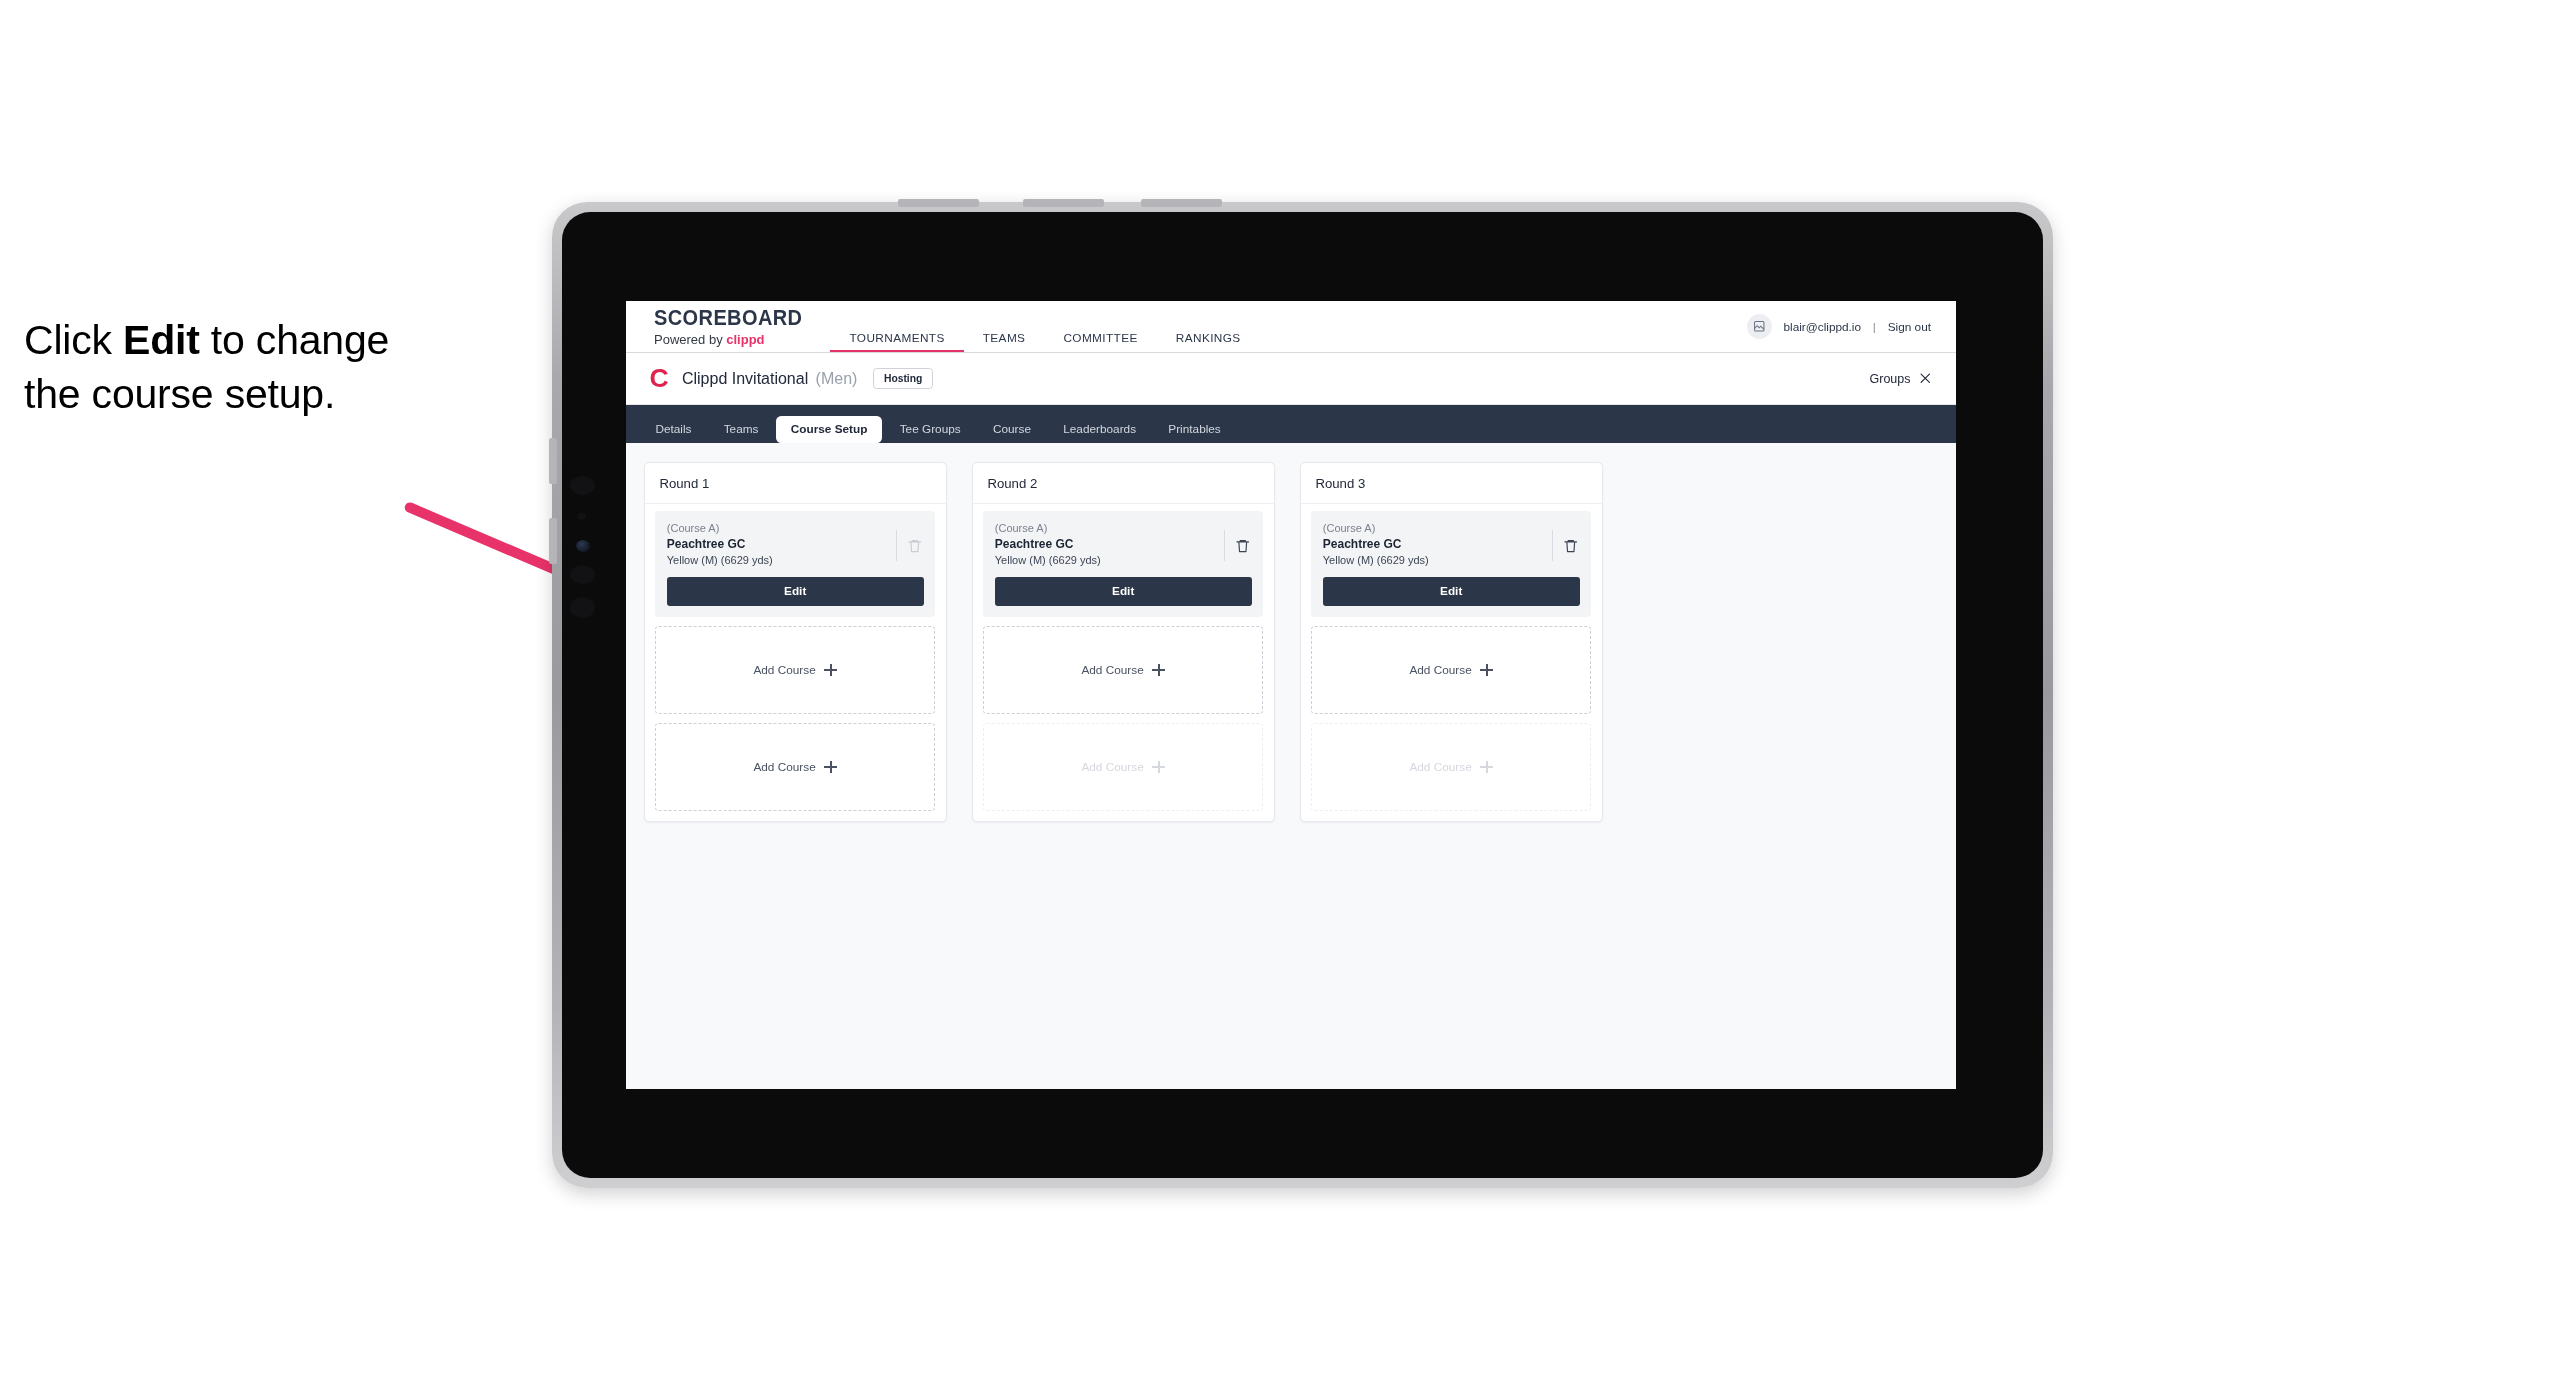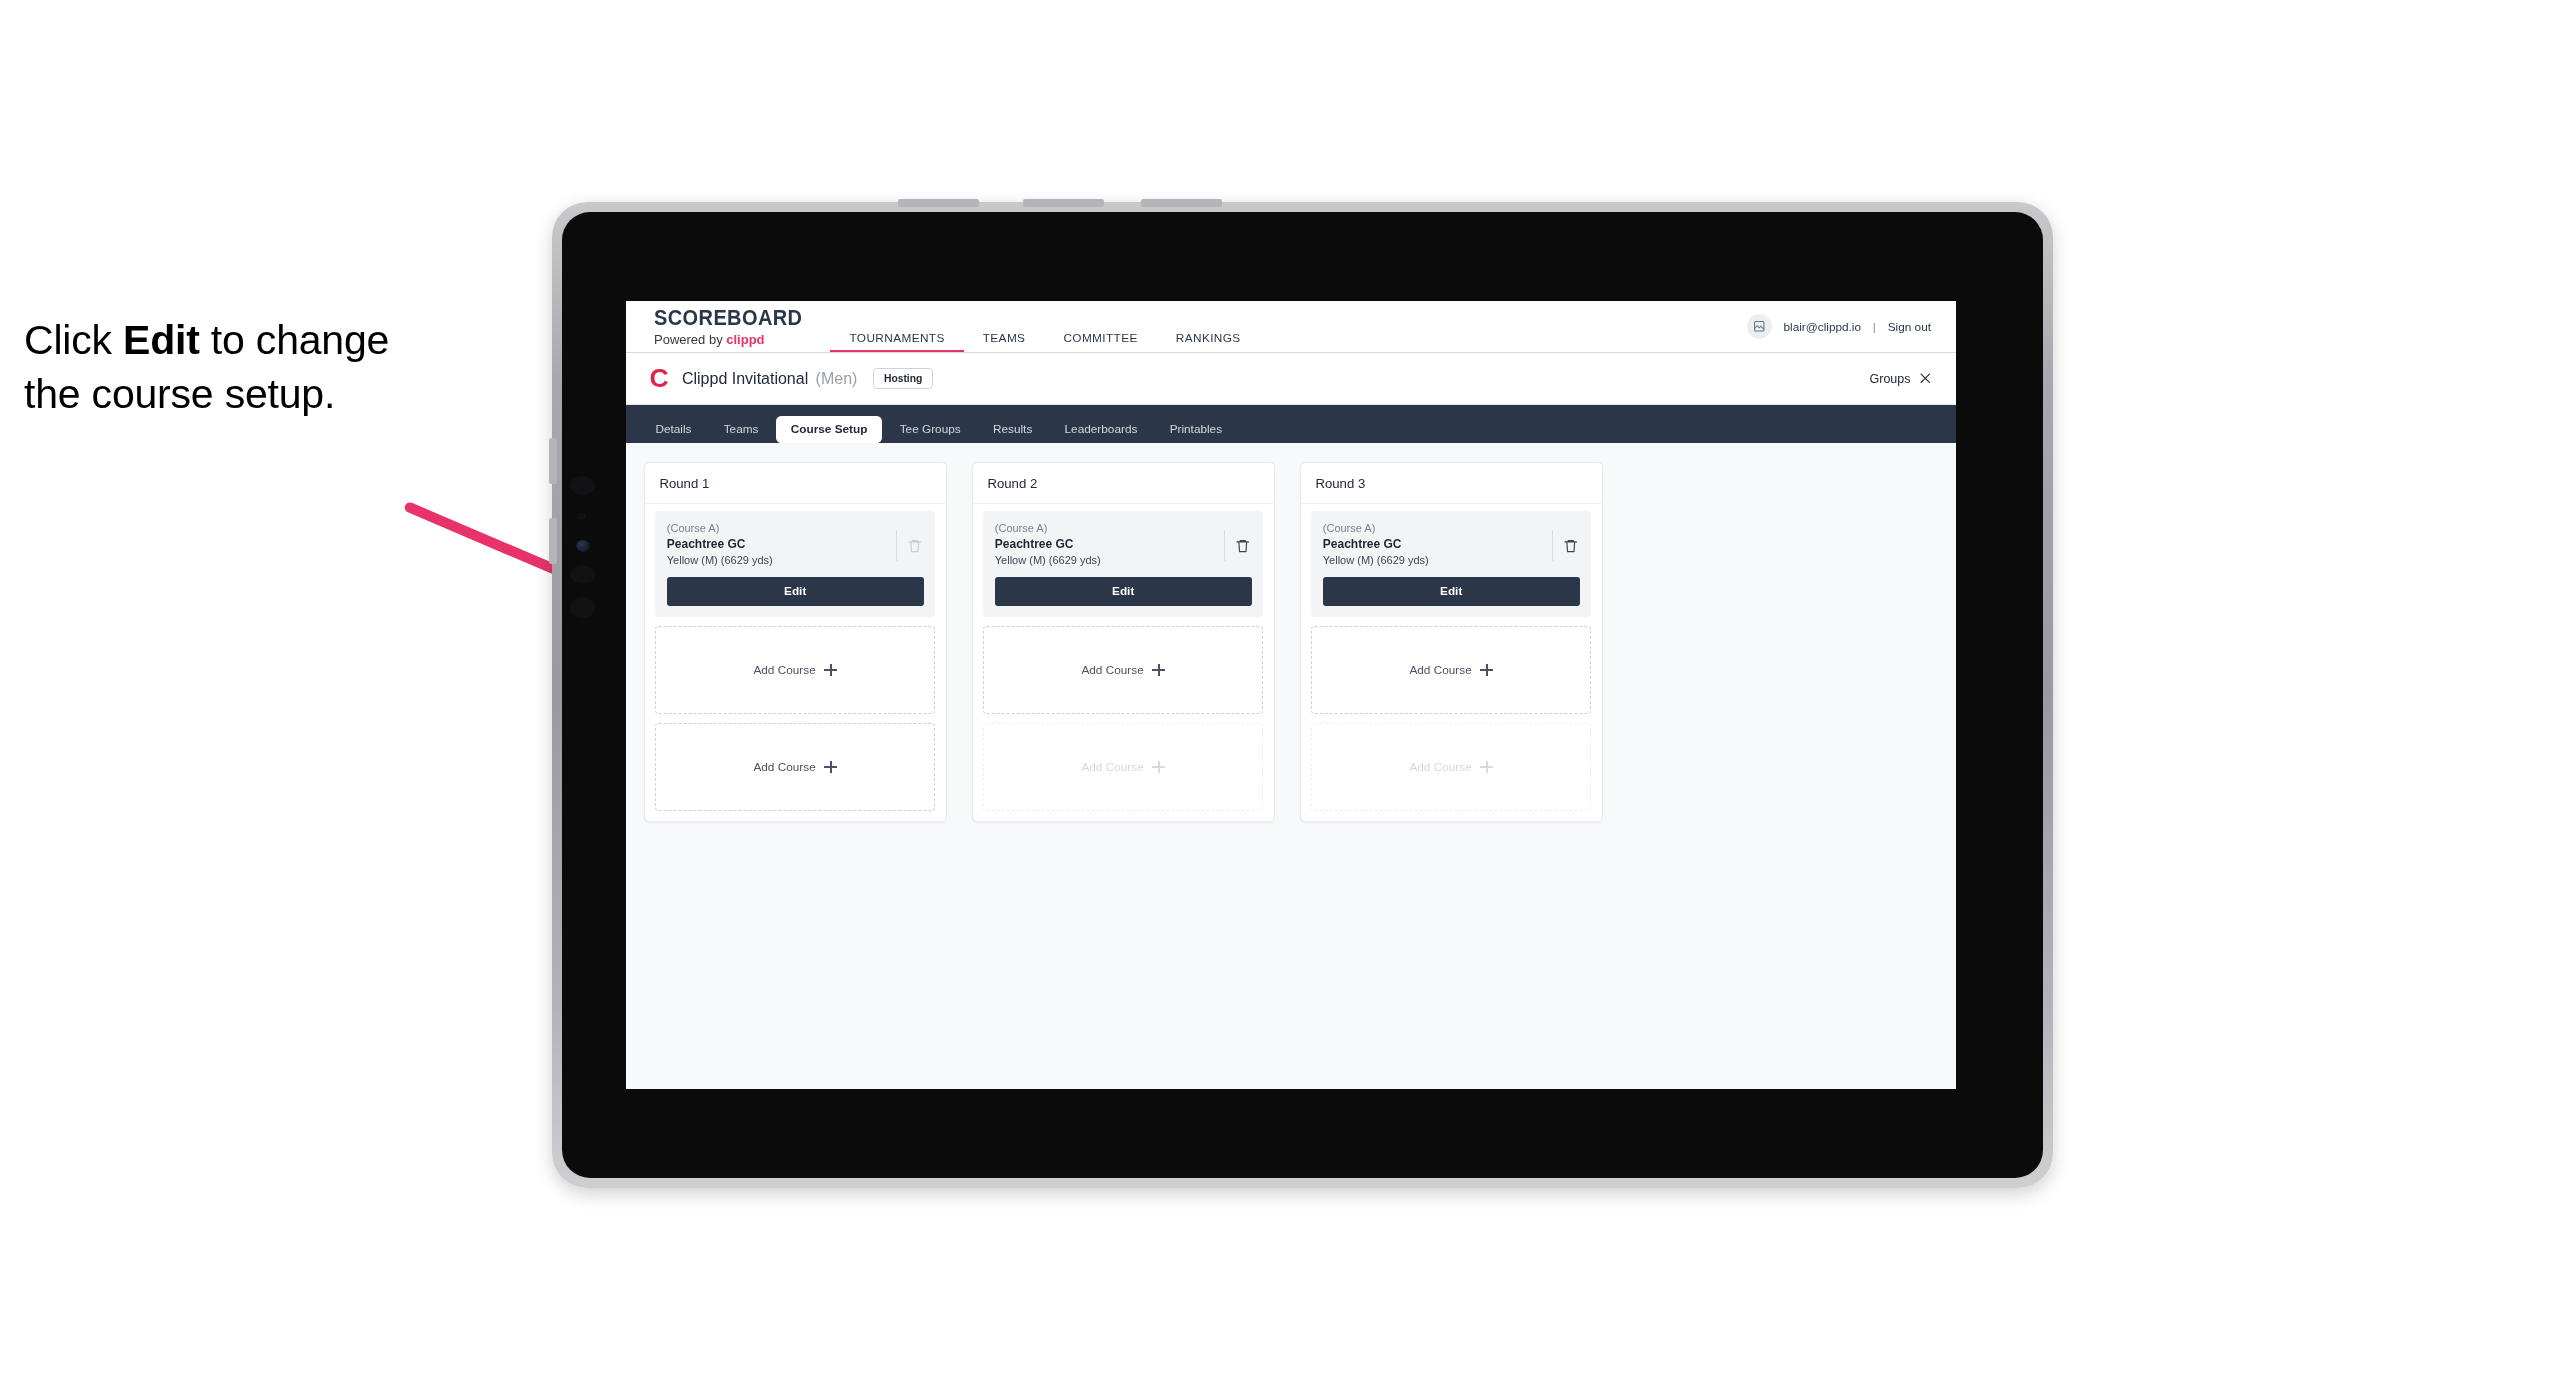--- a/index.html
+++ b/index.html
@@ -359,21 +359,21 @@
           <path d="M4 4L20 20M20 4L4 20" stroke="#22293a" stroke-width="2.2" stroke-linecap="round"></path>
         </svg>
       </div>
     </div>
 
     <div class="tabbar">
       <div class="tab">Details</div>
       <div class="tab">Teams</div>
       <div class="tab active">Course Setup</div>
       <div class="tab">Tee Groups</div>
-      <div class="tab">Results</div>
+      <div class="tab">Course</div>
       <div class="tab">Leaderboards</div>
       <div class="tab">Printables</div>
     </div>
 
     <div class="content">
 
       <div class="round-col">
         <div class="round-head">Round 1</div>
         <div class="round-body">
           <div class="course-card">

